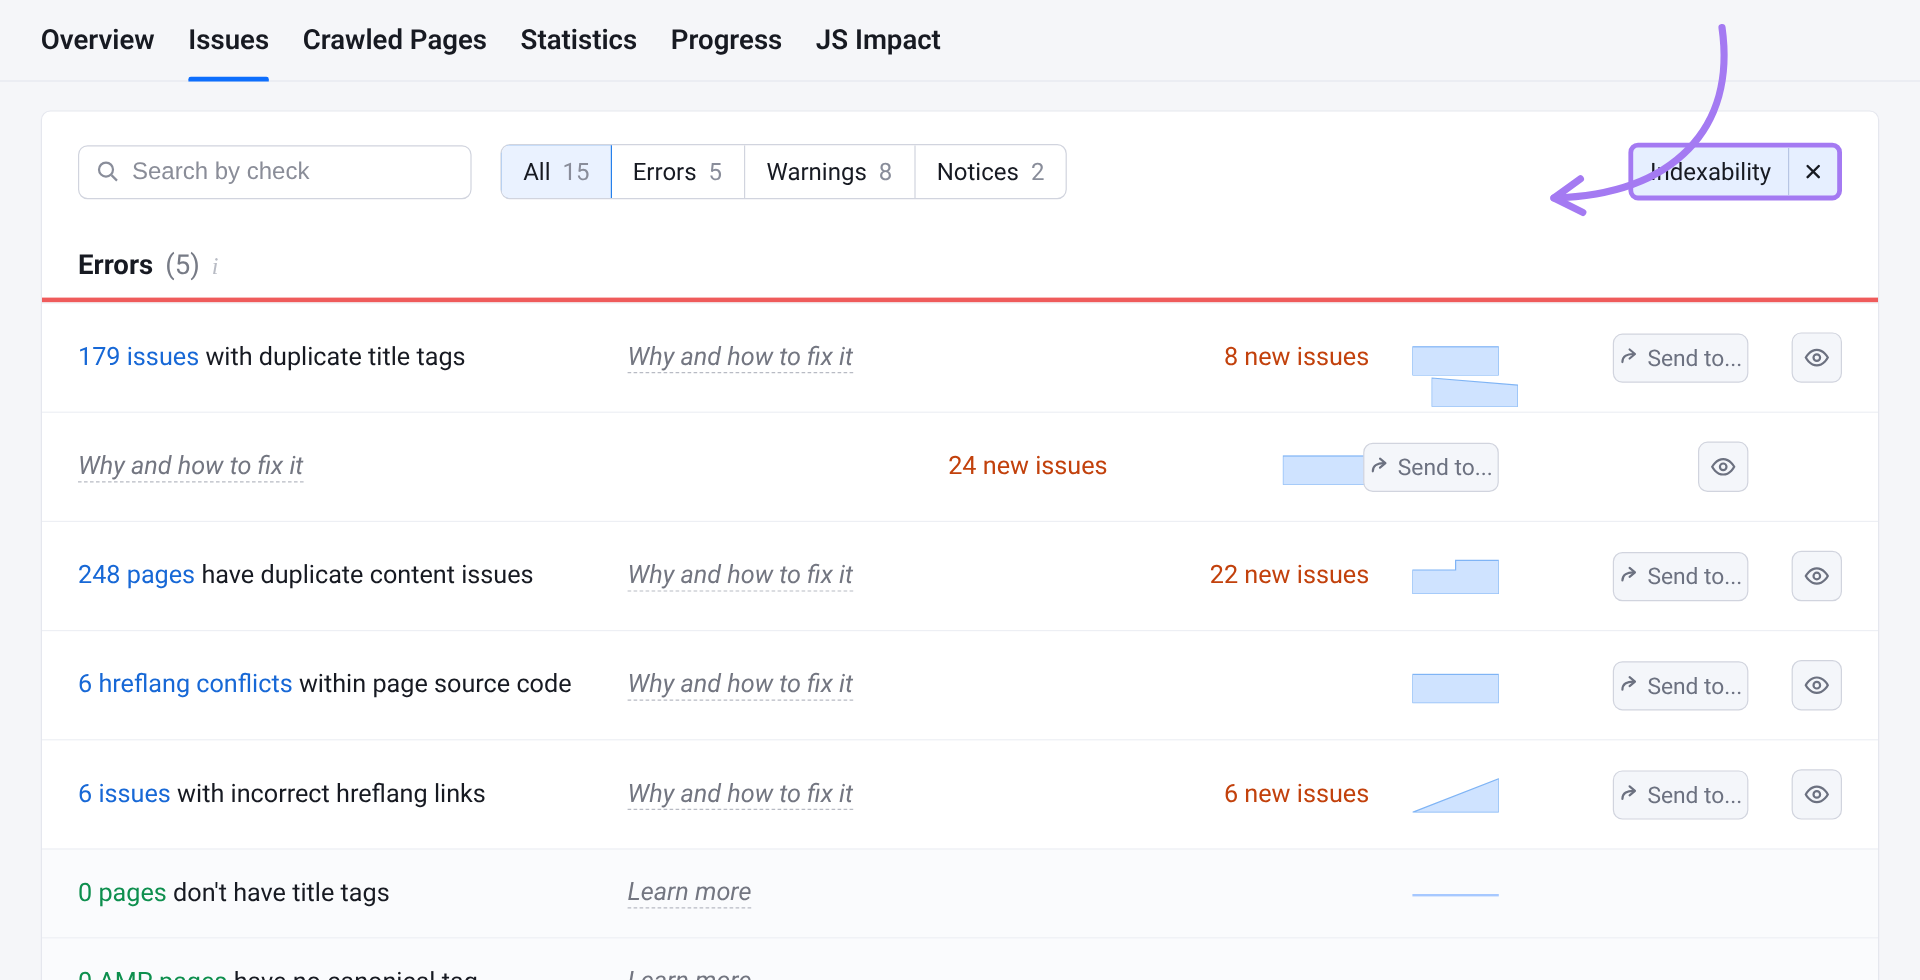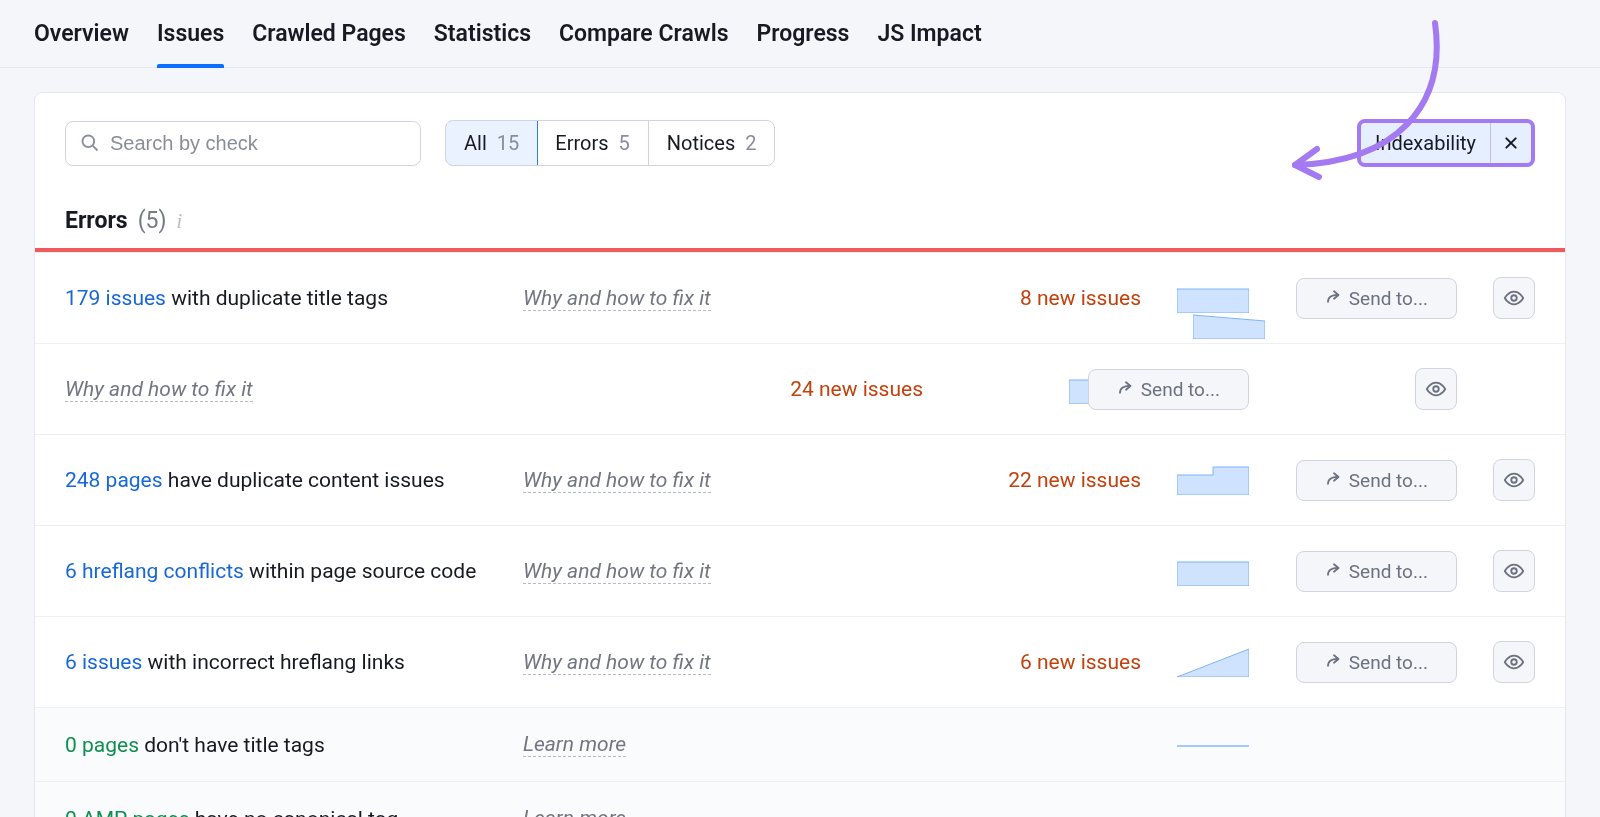--- a/index.html
+++ b/index.html
@@ -52,21 +52,21 @@
       flex-wrap: wrap;
     }
 
     .search {
       display: flex;
       align-items: center;
       gap: 10px;
       border: 1px solid #d1d4de;
       border-radius: 8px;
       padding: 10px 14px;
-      width: 356px;
+      width: 328px;
       color: #898d9a;
     }
     .search input {
       border: none;
       outline: none;
       font-size: 20px;
       flex: 1;
       color: #171a22;
       background: transparent;
     }
@@ -186,21 +186,21 @@
     .sparkline {
       width: 72px; height: 30px;
       display: inline-block;
       justify-self: end;
     }
 
     .send-btn {
       display: inline-flex;
       align-items: center;
       gap: 6px;
-      padding: 8px 28px;
+      padding: 8px 4px;
       border: 1px solid #d1d4de;
       border-radius: 8px;
       background: #f4f6fa;
       color: #6c7180;
       font-size: 19px;
       cursor: pointer;
       white-space: nowrap;
       justify-self: end;
     }
 
@@ -236,21 +236,20 @@
     }
   </style>
 </head>
 <body>
 
 <div class="tabs">
   <div class="tab">Overview</div>
   <div class="tab active">Issues</div>
   <div class="tab">Crawled Pages</div>
   <div class="tab">Statistics</div>
-  <div class="tab">Compare Crawls</div>
   <div class="tab">Progress</div>
   <div class="tab">JS Impact</div>
 </div>
 
 <div class="panel">
 
   <svg class="arrow-anno" viewBox="0 0 170 200">
     <path d="M160 6 C 172 90, 120 145, 20 148" fill="none" stroke="#a47af2" stroke-width="6" stroke-linecap="round"></path>
     <path d="M20 148 l 22 -16 M20 148 l 24 12" fill="none" stroke="#a47af2" stroke-width="6" stroke-linecap="round"></path>
   </svg>
@@ -268,20 +267,24 @@
     <div class="pill-group">
       <div class="pill active">
         <span>All</span>
         <span class="count">15</span>
       </div>
       <div class="pill">
         <span>Errors</span>
         <span class="count">5</span>
       </div>
       <div class="pill">
+        <span>Warnings</span>
+        <span class="count">8</span>
+      </div>
+      <div class="pill">
         <span>Notices</span>
         <span class="count">2</span>
       </div>
     </div>
 
 
     <div style="flex:1"></div>
 
     <div class="tag-chip">
       <span class="label">Indexability</span>

